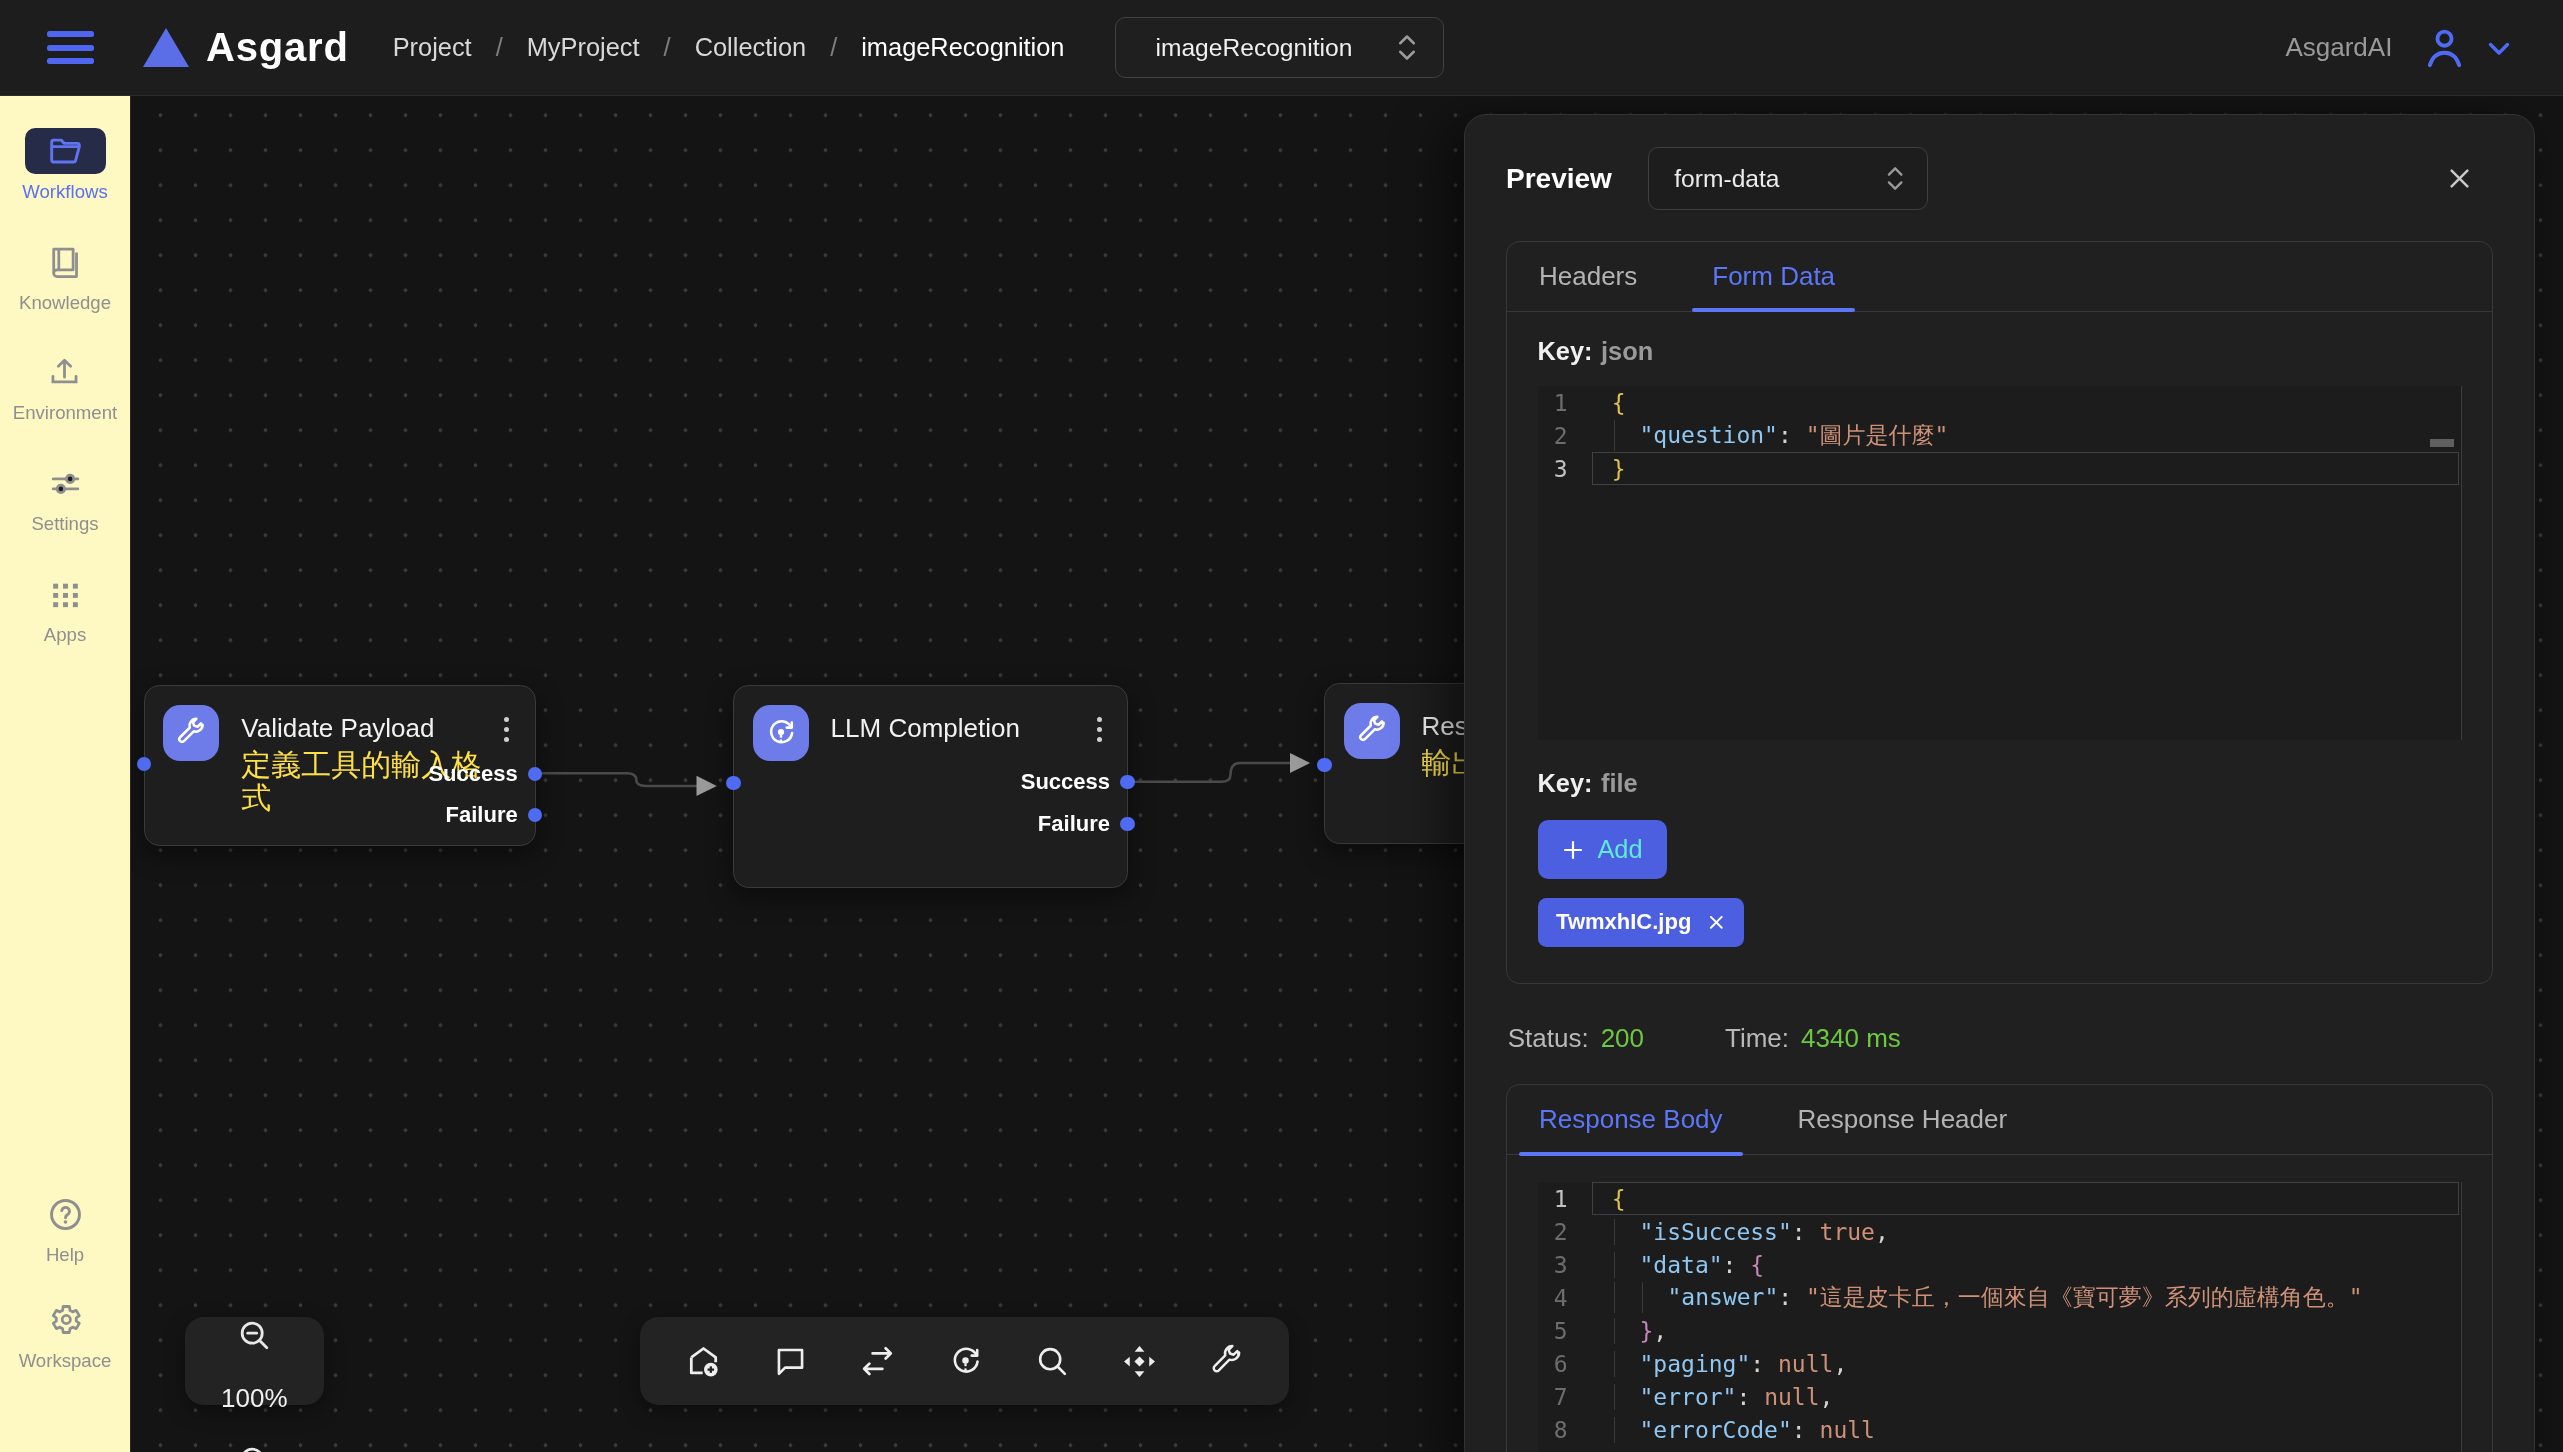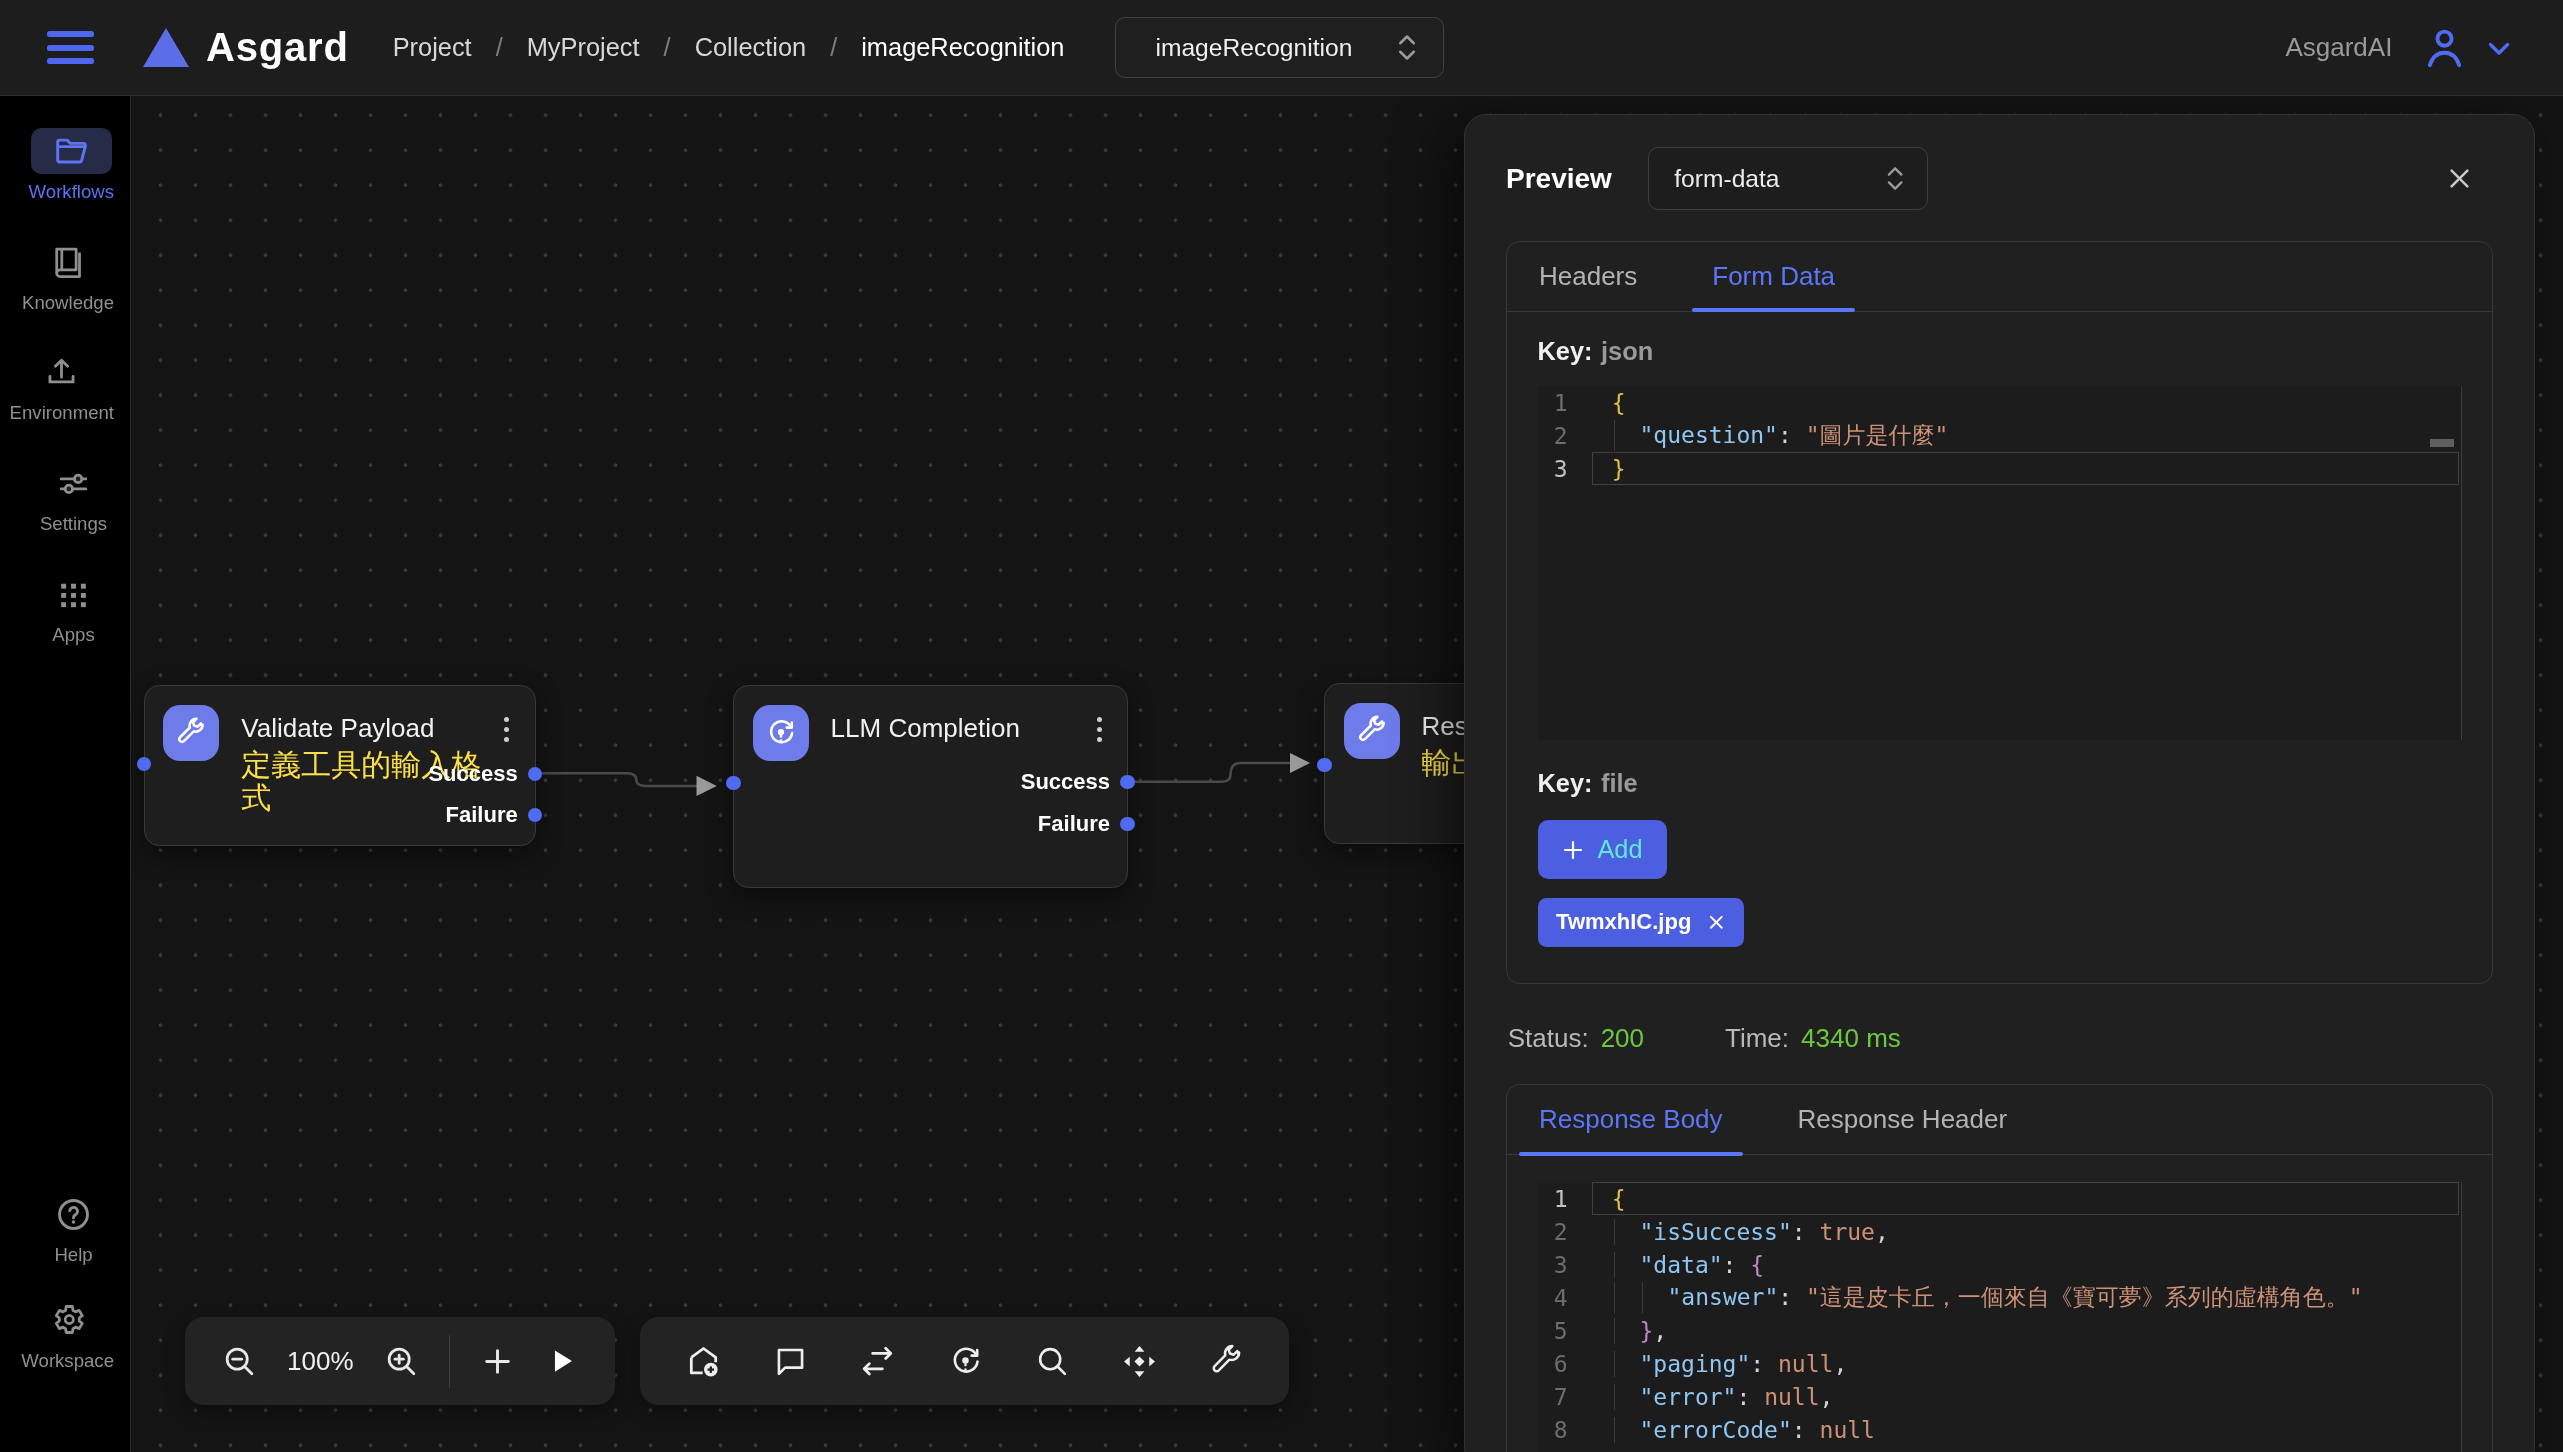--- a/index.html
+++ b/index.html
@@ -26,22 +26,22 @@
                 border-radius:10.2px; background:#1f1f1f; display:flex; align-items:center;
                 justify-content:space-between; padding:0 25.4px 0 39px; cursor:pointer; }
   .top-select .sel-text { font-size:24.6px; color:#f0f0f0; }
   .top-spacer { flex:1; }
   .username { font-size:26px; color:#9a9a9a; }
   .user-icon { margin-left:29px; }
   .user-caret { margin-left:13.6px; }
 
   
   .sidebar { position:absolute; left:0; top:96px; width:131px; height:1357px;
-             background:#000000; border-right:0.8px solid #2a2a2a; z-index:25;
-             display:flex; flex-direction:column; align-items:flex-end; padding:32px 16px 51px; }
+             background:#fef9c3; border-right:0.8px solid #2a2a2a; z-index:25;
+             display:flex; flex-direction:column; align-items:center; padding:32px 0 51px; }
   .side-item { display:flex; flex-direction:column; align-items:center; margin-bottom:36px; cursor:pointer; }
   .side-icon-wrap { width:81px; height:46px; display:flex; align-items:center; justify-content:center; border-radius:10.2px; }
   .side-item.active .side-icon-wrap { background:#262b47; }
   .side-label { margin-top:6.8px; font-size:18.6px; color:#8f8f8f; }
   .side-item.active .side-label { color:#5a71f0; }
   .side-flex { flex:1; }
   .side-item.bottom { margin-bottom:30.5px; }
 
   
   .canvas { position:absolute; left:131px; top:96px; width:2432px; height:1357px;
@@ -60,21 +60,21 @@
   .node-desc { font-size:30px; color:#fde047; line-height:33px; margin-top:4px; max-width:263px; }
   .kebab { display:flex; flex-direction:column; gap:5.1px; padding:12px 5.1px; cursor:pointer; }
   .kebab i { width:5.1px; height:5.1px; border-radius:50%; background:#d0d0d0; }
   .port-row { position:absolute; right:17px; display:flex; align-items:center; }
   .port-label { font-size:22px; font-weight:700; color:#ffffff; }
   .port-dot { position:absolute; width:14.4px; height:14.4px; border-radius:50%; background:#4e6bf2; z-index:4; }
 
   
   .toolbar { position:absolute; height:88px; background:#232323; border-radius:18.6px;
              display:flex; align-items:center; z-index:5; box-shadow:0 6.8px 20.3px rgba(0,0,0,.35); }
-  .tb-zoom { left:54px; top:1221px; padding:0 36px; gap:29px; }
+  .tb-zoom { left:54px; top:1221px; padding:0 36px; gap:29px;flex-direction:column; }
   .tb-main { left:509px; top:1221px; padding:0 44px; gap:49px; }
   .tb-btn { display:flex; align-items:center; justify-content:center; cursor:pointer; }
   .tb-divider { width:1.7px; height:53px; background:#3c3c3c; }
   .zoom-level { font-size:26px; color:#f0f0f0; }
 
   
   .panel { position:absolute; left:1464px; top:114px; width:1071px; height:1356px;
            background:#202020; border:0.8px solid #333333; border-radius:22px;
            box-shadow:-15.3px 8.5px 51px rgba(0,0,0,.55); z-index:20; padding:0 41px; }
   .panel-header { display:flex; align-items:center; margin-top:32px; }

